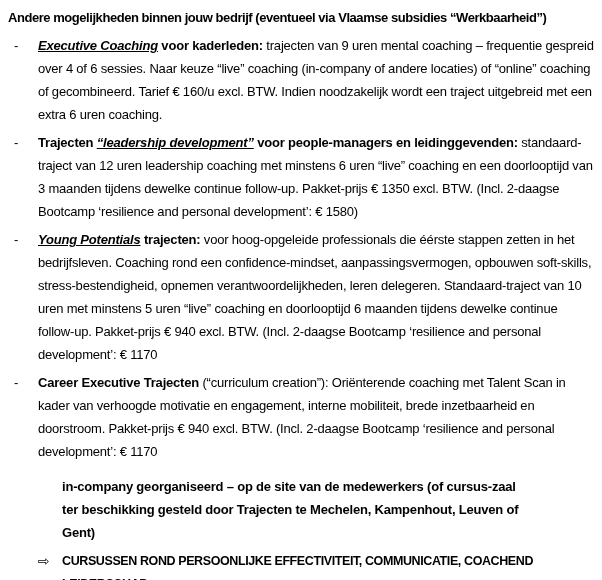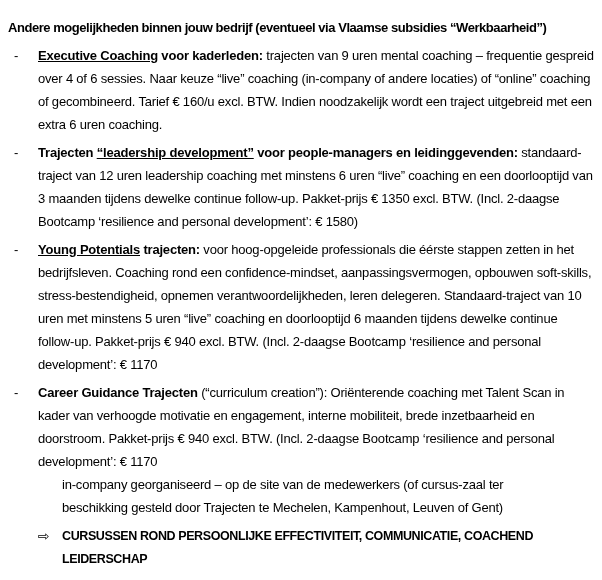--- a/index.html
+++ b/index.html
@@ -11,21 +11,21 @@
     width: 602px;
     height: 580px;
     overflow: hidden;
     color: #000000;
     font-family: "Liberation Sans", "DejaVu Sans", sans-serif;
     font-size: 13px;
     letter-spacing: -0.2px;
     line-height: 23px;
   }
   .page {
-    padding: 16px 7px 0 8px;
+    padding: 6px 7px 0 8px;
     box-sizing: border-box;
     width: 602px;
     height: 580px;
   }
   .title {
     font-size: 13px;
     font-weight: bold;
     letter-spacing: -0.45px;
     margin: 0;
     white-space: nowrap;
@@ -38,29 +38,30 @@
     flex: 0 0 30px;
     width: 30px;
     box-sizing: border-box;
     padding-left: 6px;
   }
   .bullet .content {
     flex: 1 1 auto;
     min-width: 0;
   }
   .b { font-weight: bold; }
-  .u { text-decoration: underline; }
+  .u { text-decoration: underline; font-style: italic; }
   .section-heading {
     font-size: 13px;
     font-weight: bold;
     margin: 8px 0 0 0;
   }
   .section-body {
-    margin: 0 0 0 54px;
+    margin: 12px 0 0 54px;
     max-width: 472px;
+    font-weight: bold;
   }
   .arrow-item {
     display: flex;
     margin-top: 6px;
     margin-left: 30px;
   }
   .arrow-item .arrow-marker {
     flex: 0 0 24px;
     width: 24px;
     font-size: 14px;
@@ -91,21 +92,21 @@
       <span class="content"><span class="b">Trajecten </span><span class="b u">“leadership development”</span><span class="b"> voor people-managers en leidinggevenden:</span><span> standaard-traject van 12 uren leadership coaching met minstens 6 uren “live” coaching en een doorlooptijd van 3 maanden tijdens dewelke continue follow-up. Pakket-prijs € 1350 excl. BTW. (Incl. 2-daagse Bootcamp ‘resilience and personal development’: € 1580)</span></span>
     </div>
 
     <div class="bullet">
       <span class="marker">-</span>
       <span class="content"><span class="b u">Young Potentials</span><span class="b"> trajecten:</span><span> voor hoog-opgeleide professionals die éérste stappen zetten in het bedrijfsleven. Coaching rond een confidence-mindset, aanpassingsvermogen, opbouwen soft-skills, stress-bestendigheid, opnemen verantwoordelijkheden, leren delegeren. Standaard-traject van 10 uren met minstens 5 uren “live” coaching en doorlooptijd 6 maanden tijdens dewelke continue follow-up. Pakket-prijs € 940 excl. BTW. (Incl. 2-daagse Bootcamp ‘resilience and personal development’: € 1170</span></span>
     </div>
 
     <div class="bullet">
       <span class="marker">-</span>
-      <span class="content"><span class="b">Career Guidance Trajecten</span><span> (“curriculum creation”): Oriënterende coaching met Talent Scan in kader van verhoogde motivatie en engagement, interne mobiliteit, brede inzetbaarheid en doorstroom. Pakket-prijs € 940 excl. BTW. (Incl. 2-daagse Bootcamp ‘resilience and personal development’: € 1170</span></span>
+      <span class="content"><span class="b">Career Executive Trajecten</span><span> (“curriculum creation”): Oriënterende coaching met Talent Scan in kader van verhoogde motivatie en engagement, interne mobiliteit, brede inzetbaarheid en doorstroom. Pakket-prijs € 940 excl. BTW. (Incl. 2-daagse Bootcamp ‘resilience and personal development’: € 1170</span></span>
     </div>
   </div>
 
 
   <p class="section-body">in-company georganiseerd – op de site van de medewerkers (of cursus-zaal ter beschikking gesteld door Trajecten te Mechelen, Kampenhout, Leuven of Gent)</p>
 
   <div class="arrow-item">
     <span class="arrow-marker">⇨</span>
     <span class="arrow-text">CURSUSSEN ROND PERSOONLIJKE EFFECTIVITEIT, COMMUNICATIE, COACHEND LEIDERSCHAP</span>
   </div>

